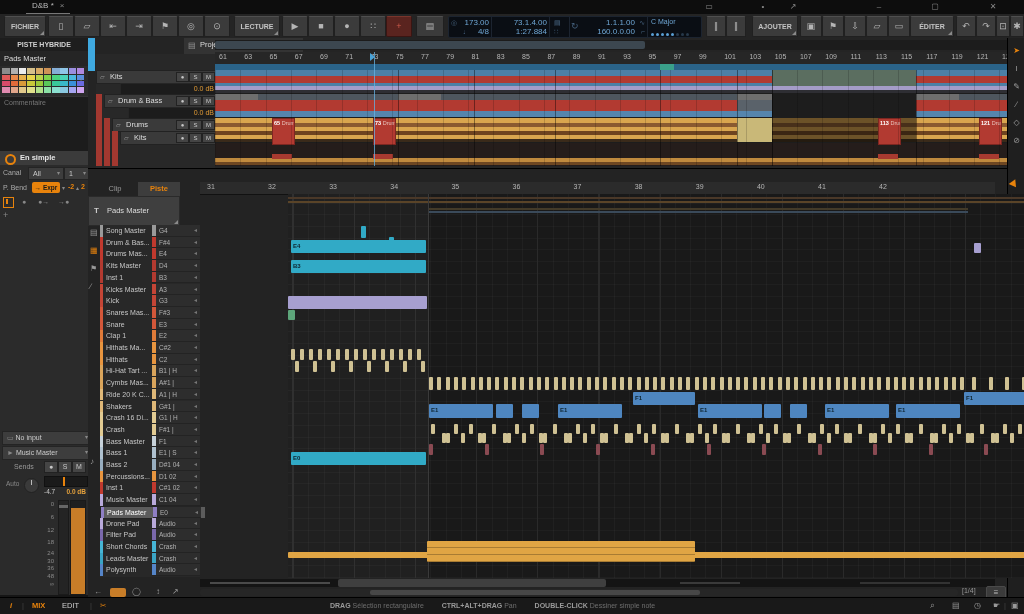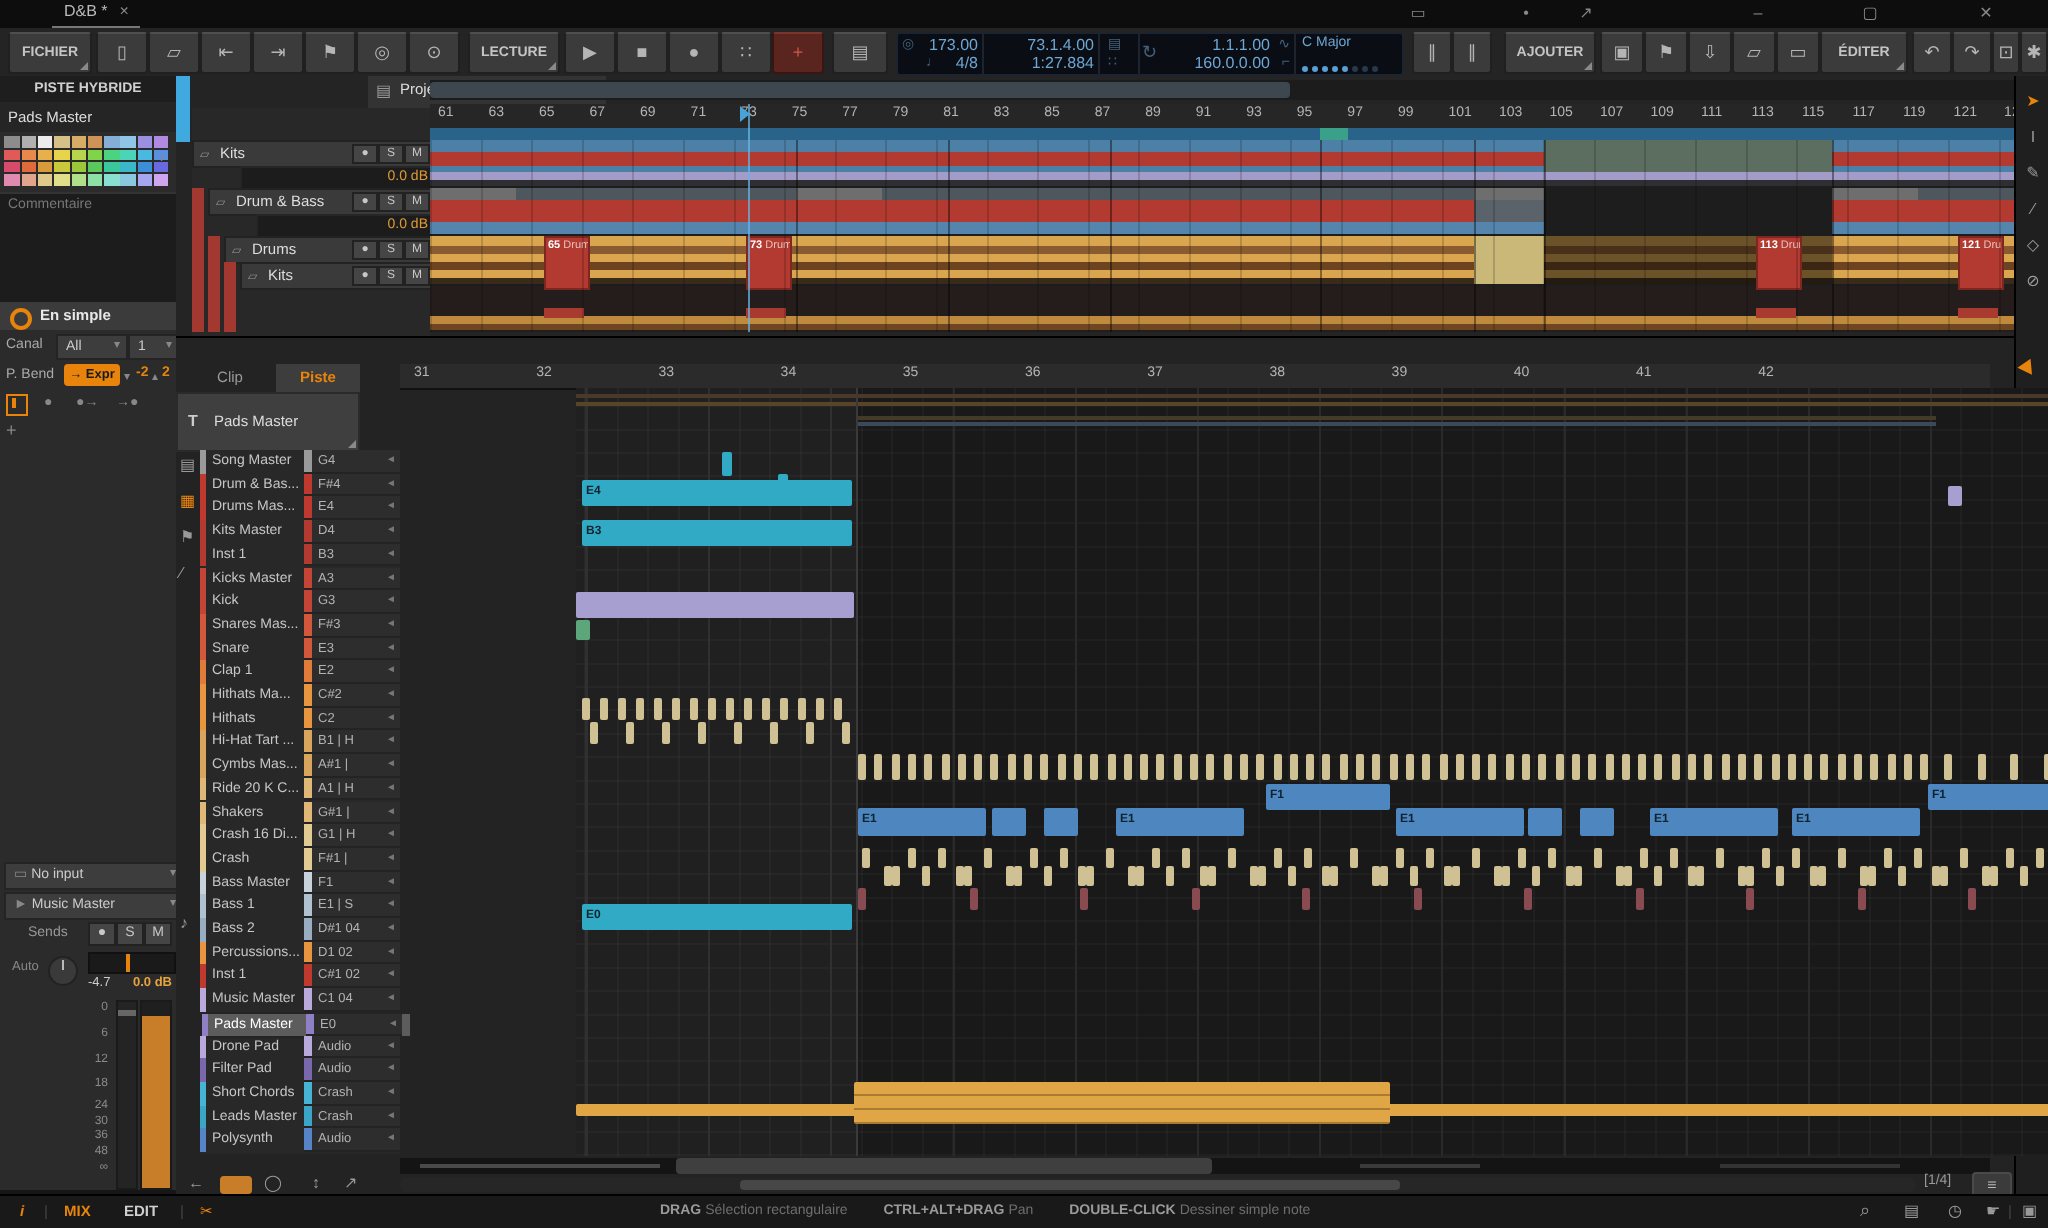--- a/index.html
+++ b/index.html
@@ -996,21 +996,21 @@
       </span>
       <span style="position:absolute;left:874px;top:0;color:#999;font-size:7px;">[1/4]</span>
       <span style="position:absolute;left:898px;top:-1px;width:18px;height:11px;background:#3b3b3b;border:1px solid #4a4a4a;border-radius:2px;color:#bbb;font-size:8px;text-align:center;line-height:11px;">≡</span>
     </div>
   </div>
 
   <div class="statusbar">
     <span style="position:absolute;left:10px;top:3px;color:#e8830c;font-weight:bold;font-style:italic;">i</span>
     <span style="position:absolute;left:22px;top:3px;color:#444;">|</span>
     <span style="position:absolute;left:32px;top:3px;color:#e8830c;font-weight:bold;">MIX</span>
-    <span style="position:absolute;left:62px;top:3px;color:#cfcfcf;font-weight:bold;">EDIT</span>
+    <span style="position:absolute;left:62px;top:3px;color:#cfcfcf;font-weight:normal;">EDIT</span>
     <span style="position:absolute;left:90px;top:3px;color:#444;">|</span>
     <span style="position:absolute;left:100px;top:3px;color:#e8830c;">✂</span>
     <span style="position:absolute;left:330px;top:4px;font-size:7px;">
       <span class="hintk">DRAG</span>
       <span class="hintd">Sélection rectangulaire</span>
       <span style="display:inline-block;width:14px;"></span>
       <span class="hintk">CTRL+ALT+DRAG</span>
       <span class="hintd">Pan</span>
       <span style="display:inline-block;width:14px;"></span>
       <span class="hintk">DOUBLE-CLICK</span>

